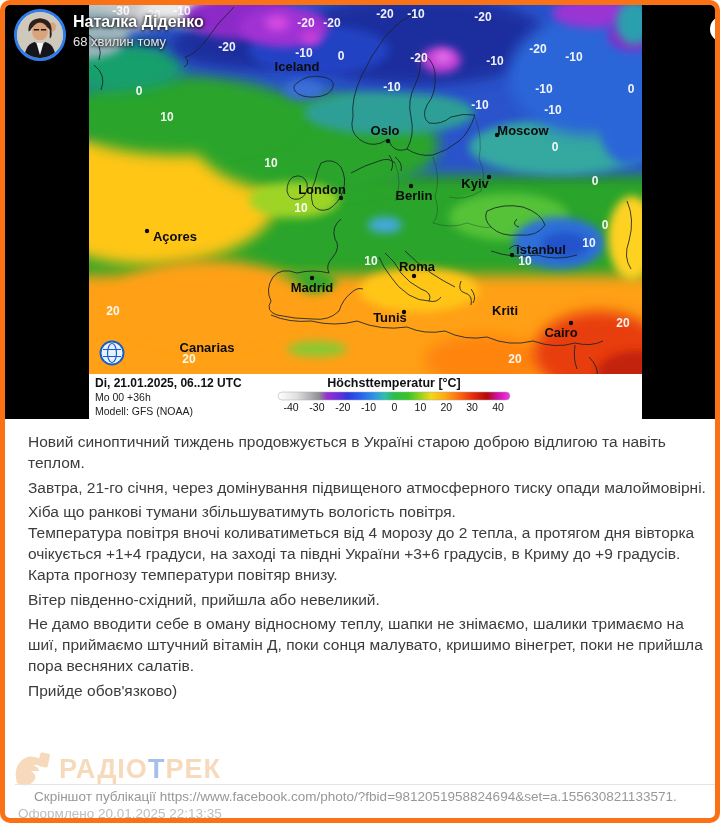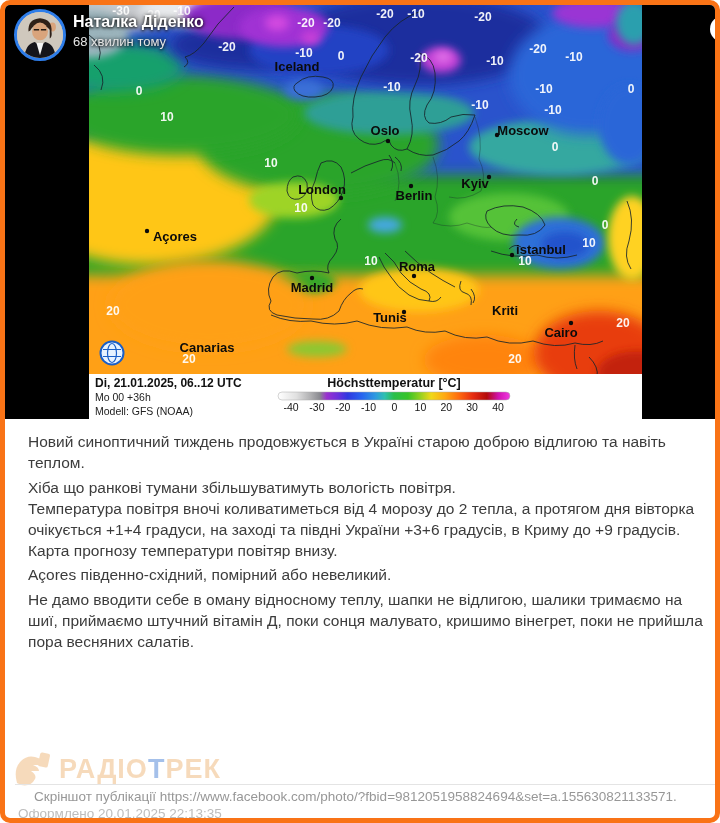--- a/index.html
+++ b/index.html
@@ -276,25 +276,27 @@
         <svg width="28" height="28" viewBox="0 0 28 28">
           <circle cx="14" cy="14" r="13" fill="#ffffff"></circle>
           <path fill="#000" d="M17.5,24 v-8 h2.7 l0.5,-3.4 h-3.2 v-2.1 q0,-1.4 1.5,-1.4 h1.8 V5.4 q-1,-0.15 -2.6,-0.15 q-4.1,0 -4.1,4.4 v2.9 h-3 v3.4 h3 v8 z"></path>
         </svg>
       </div>
     </div>
   </div>
 
   <div class="content">
     <p>Новий синоптичний тиждень продовжується в Україні старою доброю відлигою та навіть теплом.</p>
+    <p>Завтра, 21-го січня, через домінування підвищеного атмосферного тиску опади малоймовірні.</p>
     <p>Хіба що ранкові тумани збільшуватимуть вологість повітря.
 Температура повітря вночі коливатиметься від 4 морозу до 2 тепла, а протягом дня вівторка очікується +1+4 градуси, на заході та півдні України +3+6 градусів, в Криму до +9 градусів.
 Карта прогнозу температури повітяр внизу.</p>
-    <p>Açores південно-східний, помірний або невеликий.</p>
-    <p>Не дамо вводити себе в оману відносному теплу, шапки не відлигою, шалики тримаємо на шиї, приймаємо штучний вітамін Д, поки сонця малувато, кришимо вінегрет, поки не прийшла пора весняних салатів.</p>
+    <p>Вітер південно-східний, прийшла або невеликий.</p>
+    <p>Не дамо вводити себе в оману відносному теплу, шапки не знімаємо, шалики тримаємо на шиї, приймаємо штучний вітамін Д, поки сонця малувато, кришимо вінегрет, поки не прийшла пора весняних салатів.</p>
+    <p>Прийде обов'язково)</p>
   </div>
 
   <div class="watermark">
     <svg width="44" height="40" viewBox="0 0 44 40">
       <path d="M6,34 Q2,20 10,12 Q16,6 24,8 L30,10 Q34,12 32,16 L22,16 Q28,18 28,22 L20,22 Q26,26 24,30 Q20,38 10,36 Z" fill="#f0bd85"></path>
       <rect x="28" y="4" width="10" height="14" rx="2" fill="#f0bd85" transform="rotate(12 33 11)"></rect>
     </svg>
     <span class="wm-text"><span class="wm-peach">РАДІО</span><span class="wm-blue">Т</span><span class="wm-peach">РЕК</span></span>
   </div>
 

